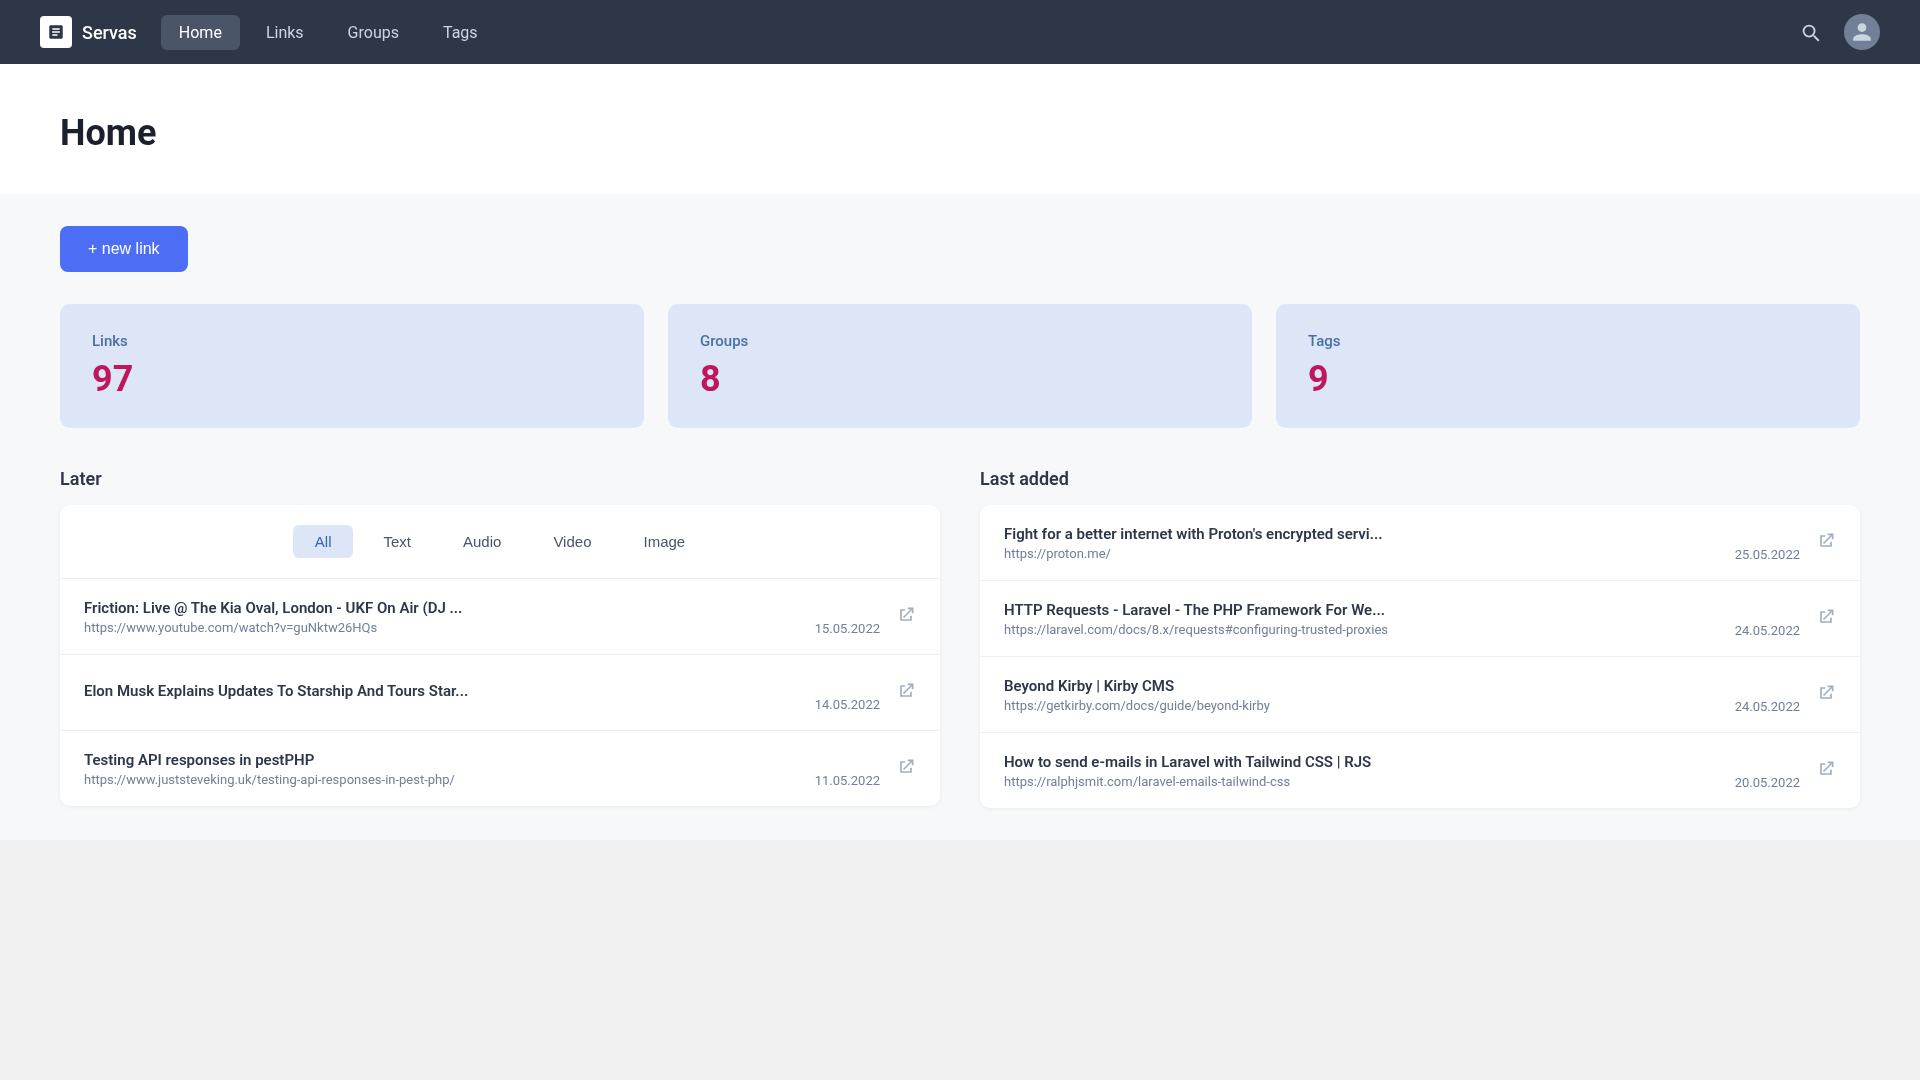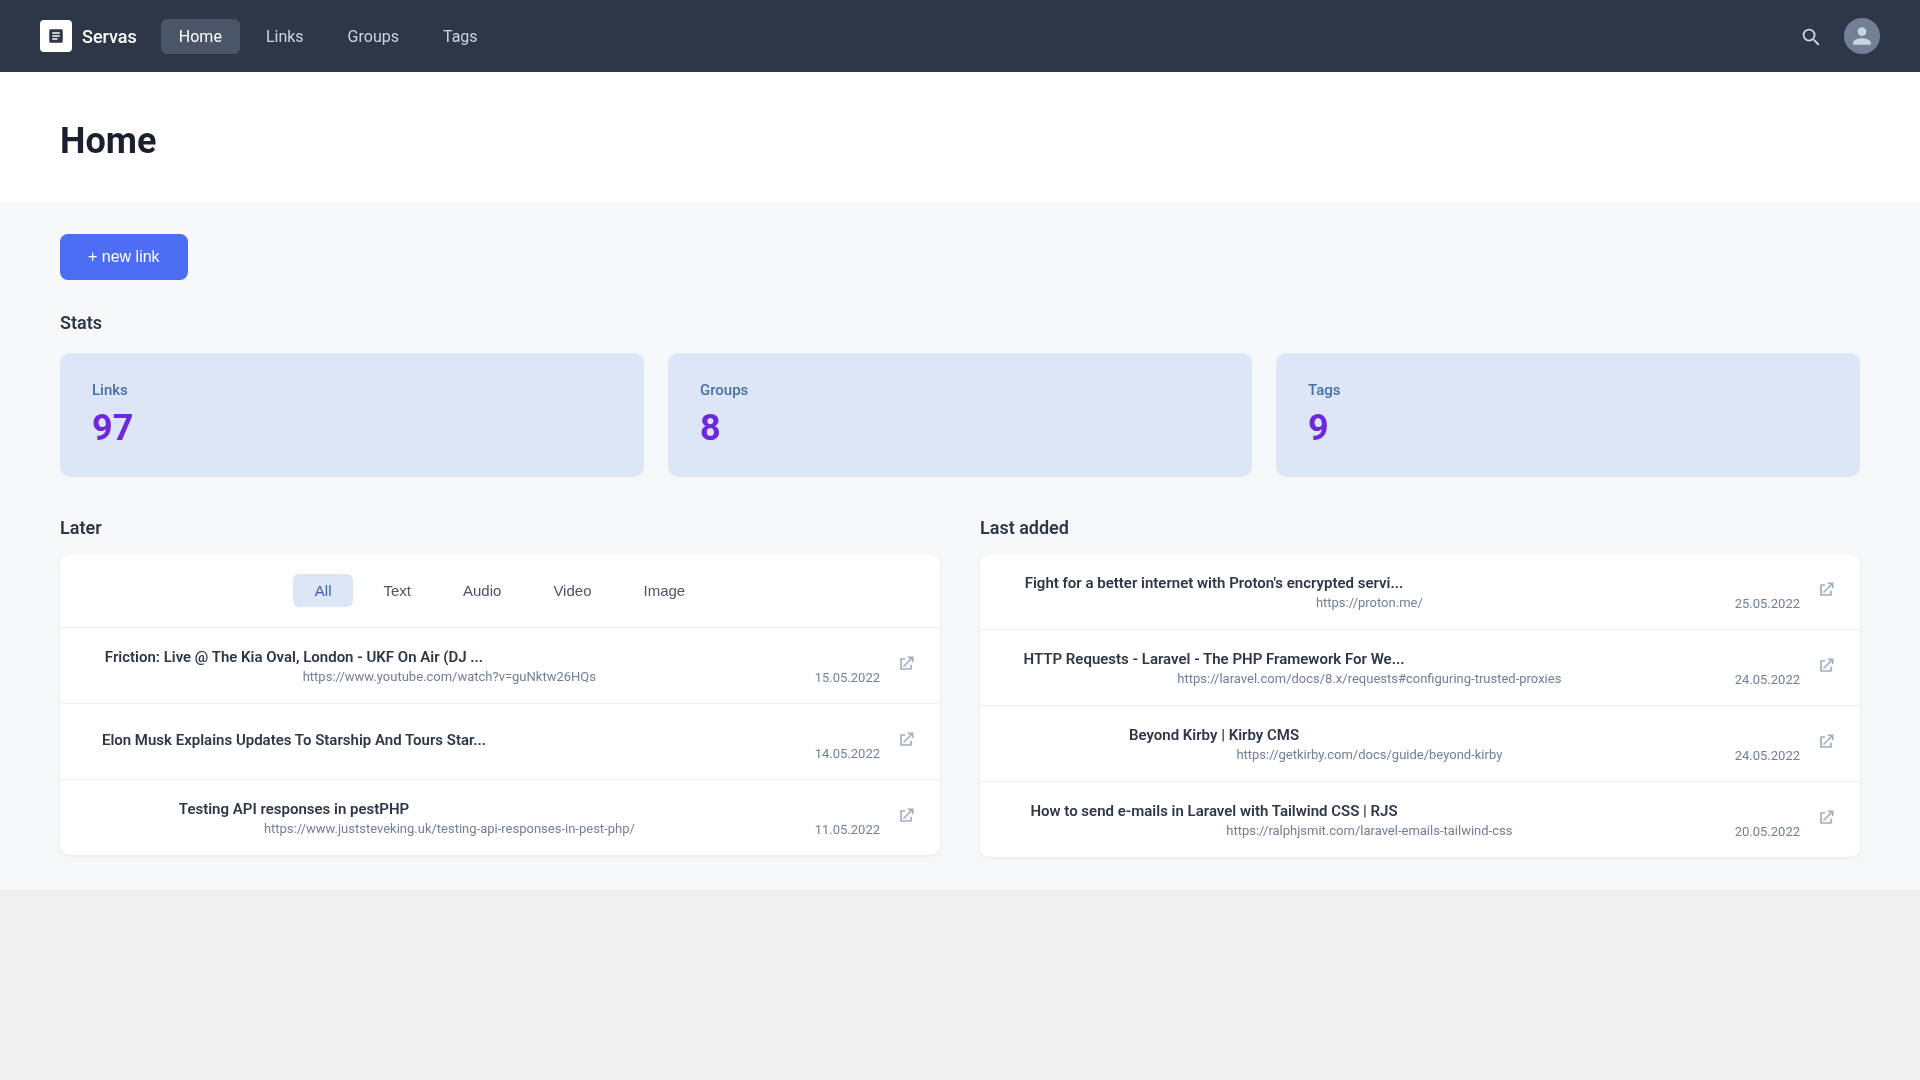--- a/index.html
+++ b/index.html
@@ -6,21 +6,21 @@
     body {
       font-family: -apple-system, BlinkMacSystemFont, 'Segoe UI', Roboto, sans-serif;
       background: #f0f0f0;
       min-height: 1080px;
       width: 1920px;
     }
 
     
     nav {
       background: #2d3748;
-      height: 72px;
+      height: 64px;
       display: flex;
       align-items: center;
       padding: 0 40px;
       gap: 8px;
     }
     .nav-logo {
       display: flex;
       align-items: center;
       gap: 10px;
       margin-right: 16px;
@@ -146,21 +146,21 @@
     }
     .stat-label {
       font-size: 15px;
       color: #4a6fa5;
       font-weight: 500;
       margin-bottom: 8px;
     }
     .stat-value {
       font-size: 36px;
       font-weight: 700;
-      color: #6d28d9;
+      color: #be185d;
     }
 
     
     .two-col {
       display: grid;
       grid-template-columns: 1fr 1fr;
       gap: 40px;
     }
 
     
@@ -204,21 +204,21 @@
 
     
     .link-item {
       display: flex;
       align-items: center;
       padding: 18px 24px;
       border-bottom: 1px solid #f0f0f0;
       cursor: pointer;
     }
     .link-item:last-child { border-bottom: none; }
-    .link-info { flex: 1; text-align: center; }
+    .link-info { flex: 1; }
     .link-title {
       font-size: 15px;
       font-weight: 600;
       color: #2d3748;
       margin-bottom: 3px;
       white-space: nowrap;
       overflow: hidden;
       text-overflow: ellipsis;
       max-width: 420px;
     }
@@ -281,21 +281,20 @@
   <h1 class="page-title">Home</h1>
 </div>
 
 <div class="secondary-area">
 
   <div class="toolbar">
     <button class="btn-new-link">+ new link</button>
   </div>
 
   <div class="stats-section">
-    <div class="section-title">Stats</div>
     <div class="stats-grid">
 
     <div class="stat-card">
     <div class="stat-label">Links</div>
     <div class="stat-value">97</div>
   </div>
         <div class="stat-card">
     <div class="stat-label">Groups</div>
     <div class="stat-value">8</div>
   </div>

